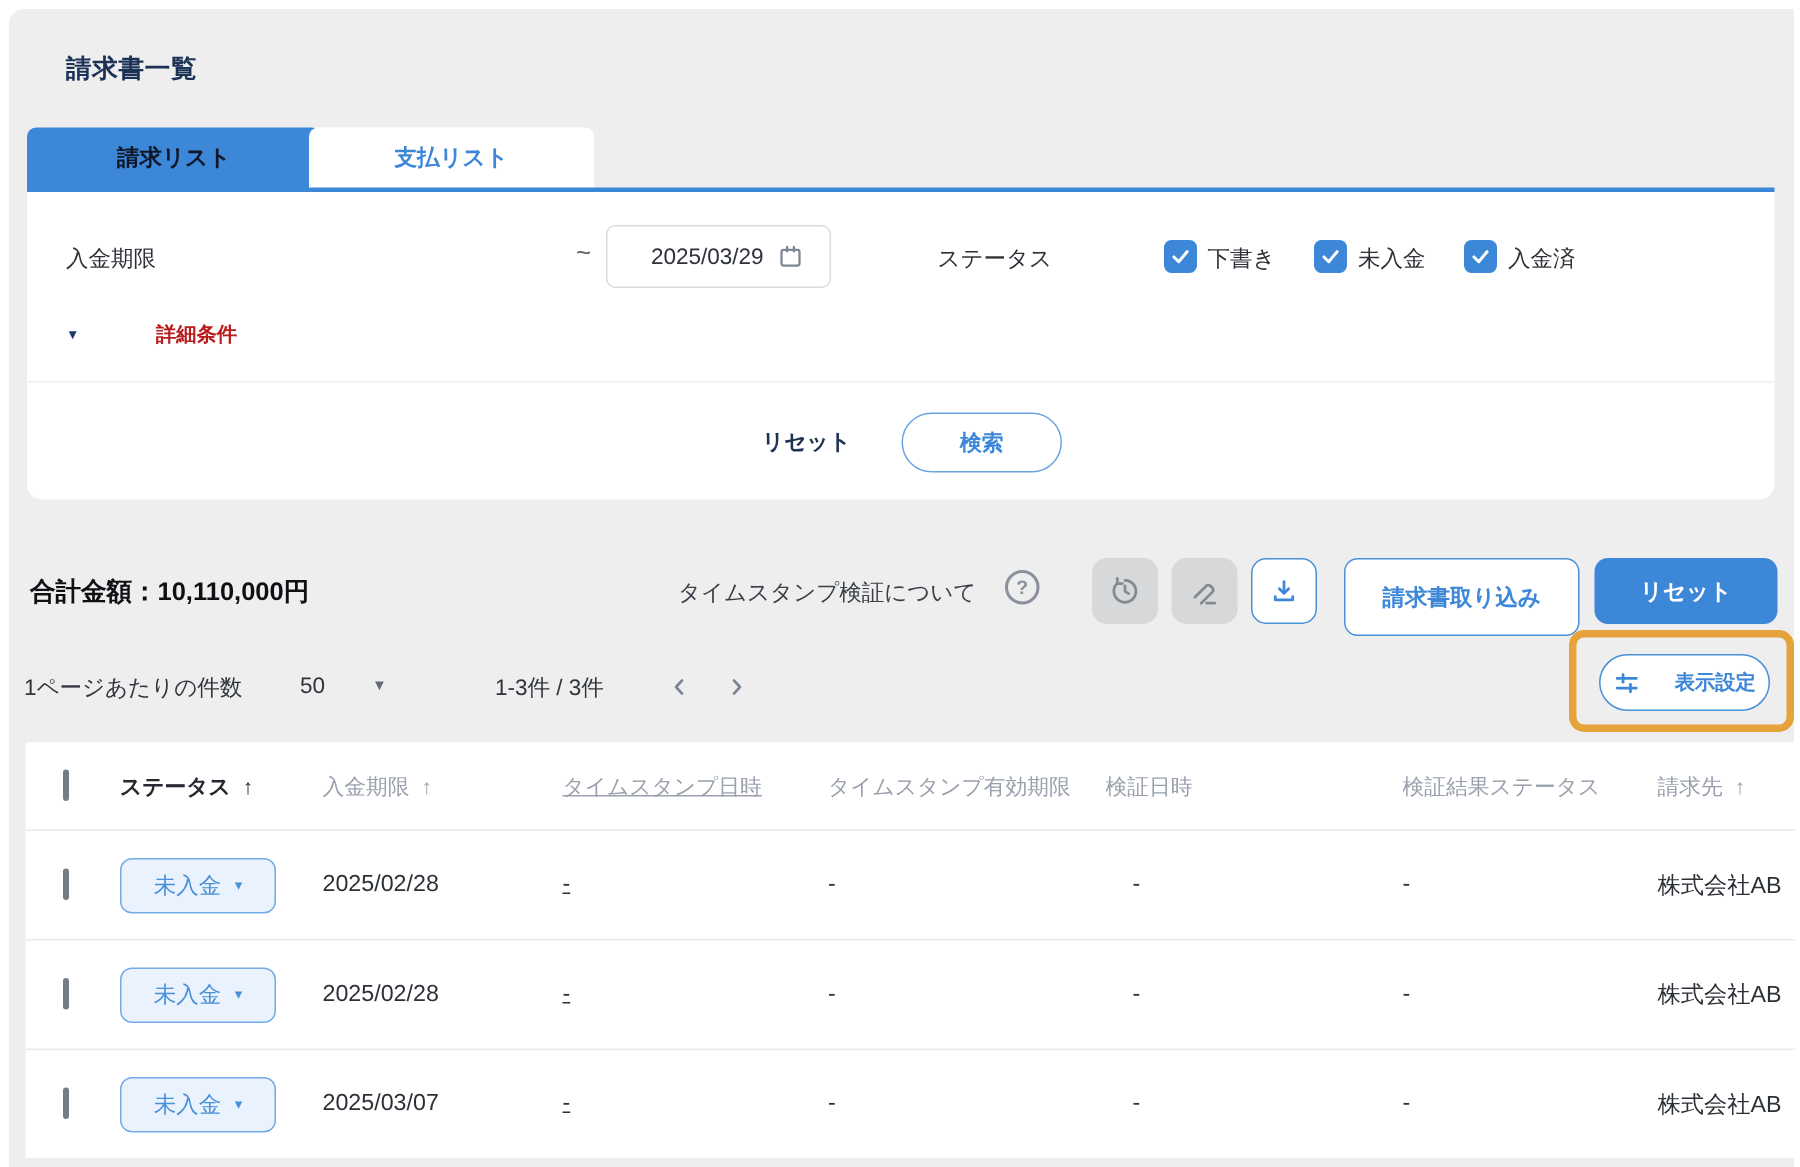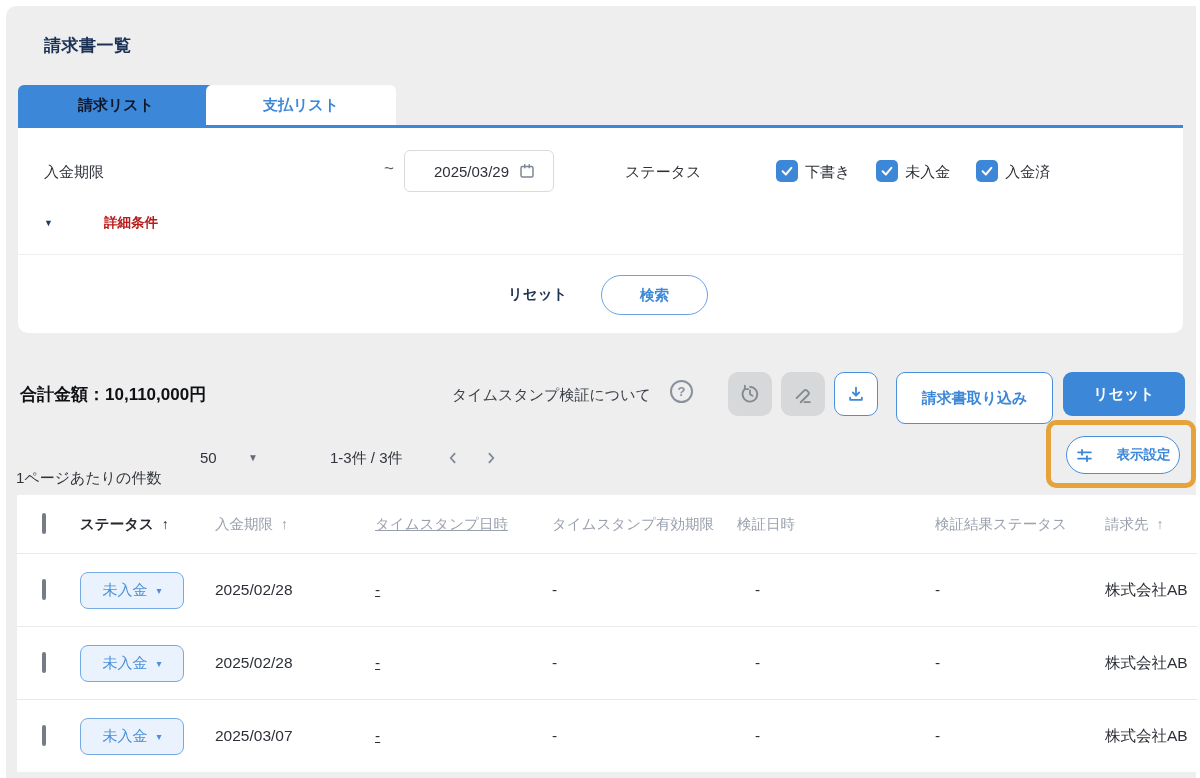--- a/index.html
+++ b/index.html
@@ -183,21 +183,21 @@
       <path d="M12 4.5 v9"></path>
       <path d="M8.3 10.2 L12 13.9 l3.7 -3.7"></path>
       <path d="M5 16.5 v2.5 h14 v-2.5"></path>
     </svg>
   </span>
 </div>
 
 <div class="abs btn-outline-lg" style="left:896px;top:372px;width:157px;">請求書取り込み</div>
 <div class="abs btn-primary" style="left:1063px;top:372px;width:122px;">リセット</div>
 
-<div class="abs pgtext" style="left:16px;top:449px;margin-top:20px;">1ページあたりの件数</div>
+<div class="abs pgtext" style="left:16px;top:449px;">1ページあたりの件数</div>
 <div class="abs pgtext" style="left:200px;top:449px;">50</div>
 <div class="abs select-caret" style="left:248px;top:452px;">▼</div>
 <div class="abs pgtext" style="left:330px;top:449px;">1-3件 / 3件</div>
 
 <div class="abs chev" style="left:440px;top:445px;">
   <span>
     <svg width="16" height="16" viewBox="0 0 24 24" fill="none" stroke="#7c8594" stroke-width="2.6" stroke-linecap="round" stroke-linejoin="round">
         <path d="M14.5 5.5 L8.5 12 l6 6.5"></path>
       </svg>
   </span>

